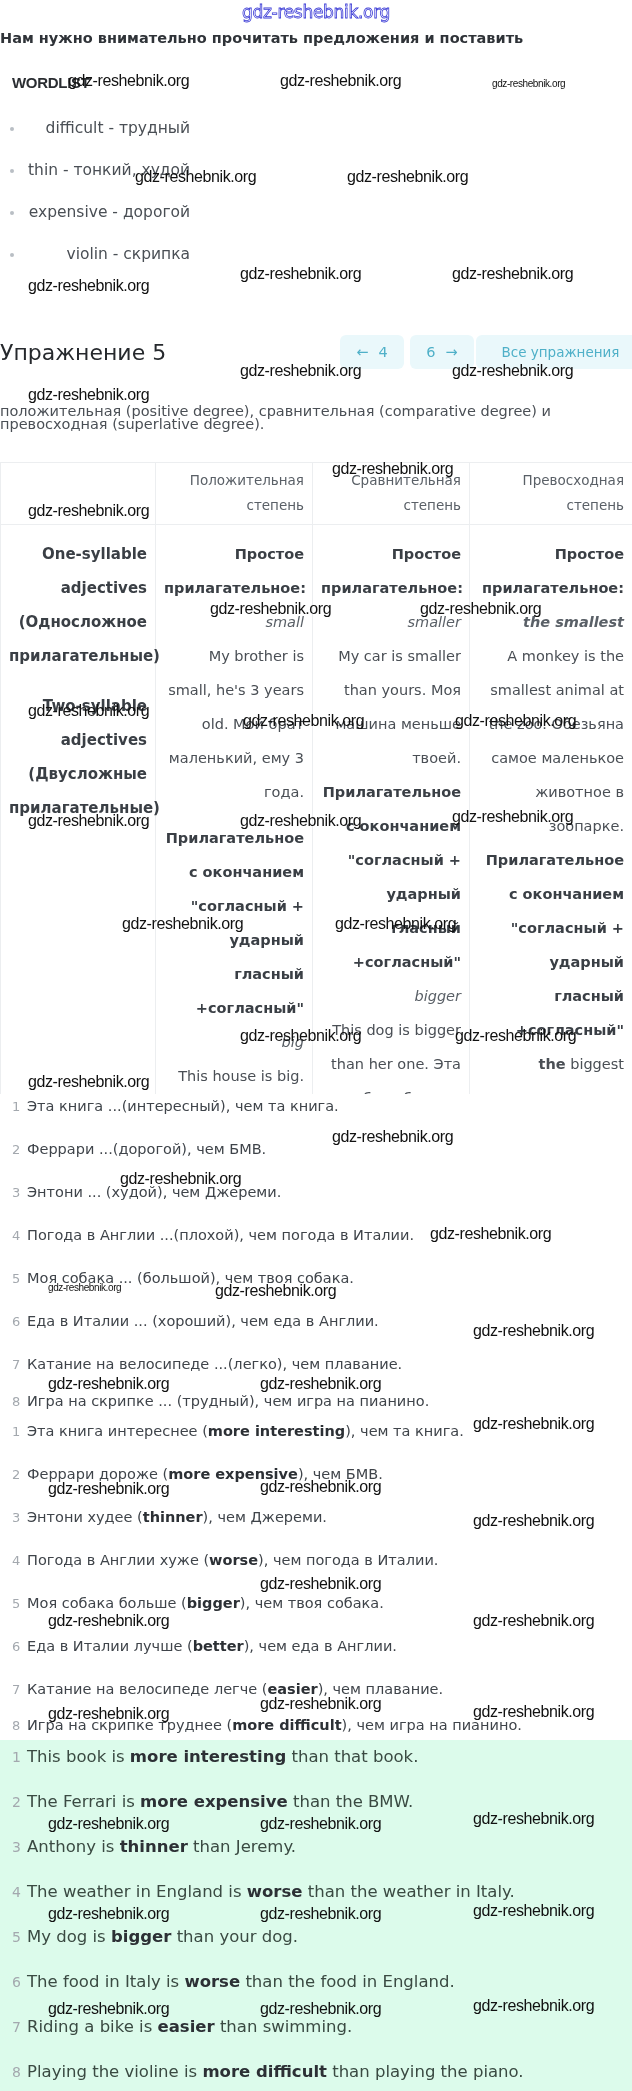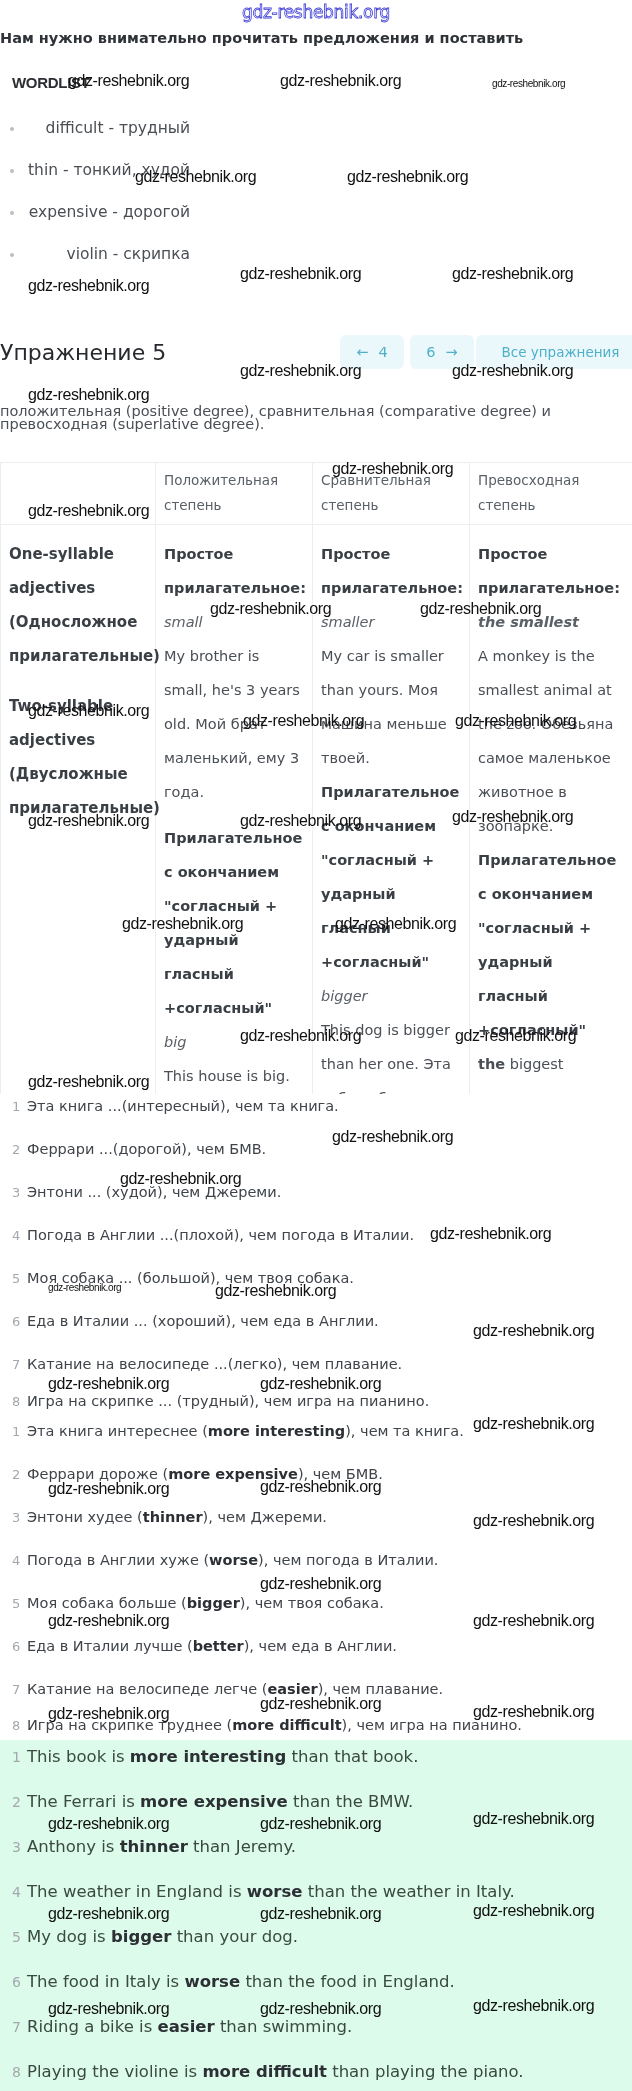--- a/index.html
+++ b/index.html
@@ -24,21 +24,21 @@
     .nav-next { left: 410px; width: 64px; }
     .nav-all { left: 476px; width: 169px; font-size: 13.5px; }
 
     .para { position: absolute; left: 0; font-size: 14.5px; color: #4a4f55; }
     .para1 { top: 403px; }
     .para2 { top: 416px; }
 
     table.grammar { position: absolute; top: 462px; left: 0; width: 632px; border-collapse: collapse; table-layout: fixed; }
     .table-clip { position: absolute; top: 462px; left: 0; width: 632px; height: 632px; overflow: hidden; }
     .table-clip table { position: static; }
-    table.grammar td { border: 1px solid #eceef0; vertical-align: top; padding: 12px 8px 0 8px; font-size: 14.5px; color: #4a4f55; line-height: 34px; }
+    table.grammar td { border: 1px solid #eceef0; vertical-align: top; padding: 12px 8px 0 8px; font-size: 14.5px; color: #4a4f55; line-height: 34px; text-align: right; }
     table.grammar tr.head td { height: 62px; font-size: 13.5px; line-height: 25px; color: #5a6067; padding-top: 5px; }
     table.grammar col.c0 { width: 155px; }
     table.grammar col.c1 { width: 157px; }
     table.grammar col.c2 { width: 157px; }
     table.grammar col.c3 { width: 163px; }
     .rowlabel { font-weight: bold; color: #3a3f45; font-size: 15px; }
     .bld { font-weight: bold; color: #3a3f45; }
     .ital { font-style: italic; color: #5a6067; }
     .cell-block { display: block; }
     .gap { display: block; height: 12px; }

